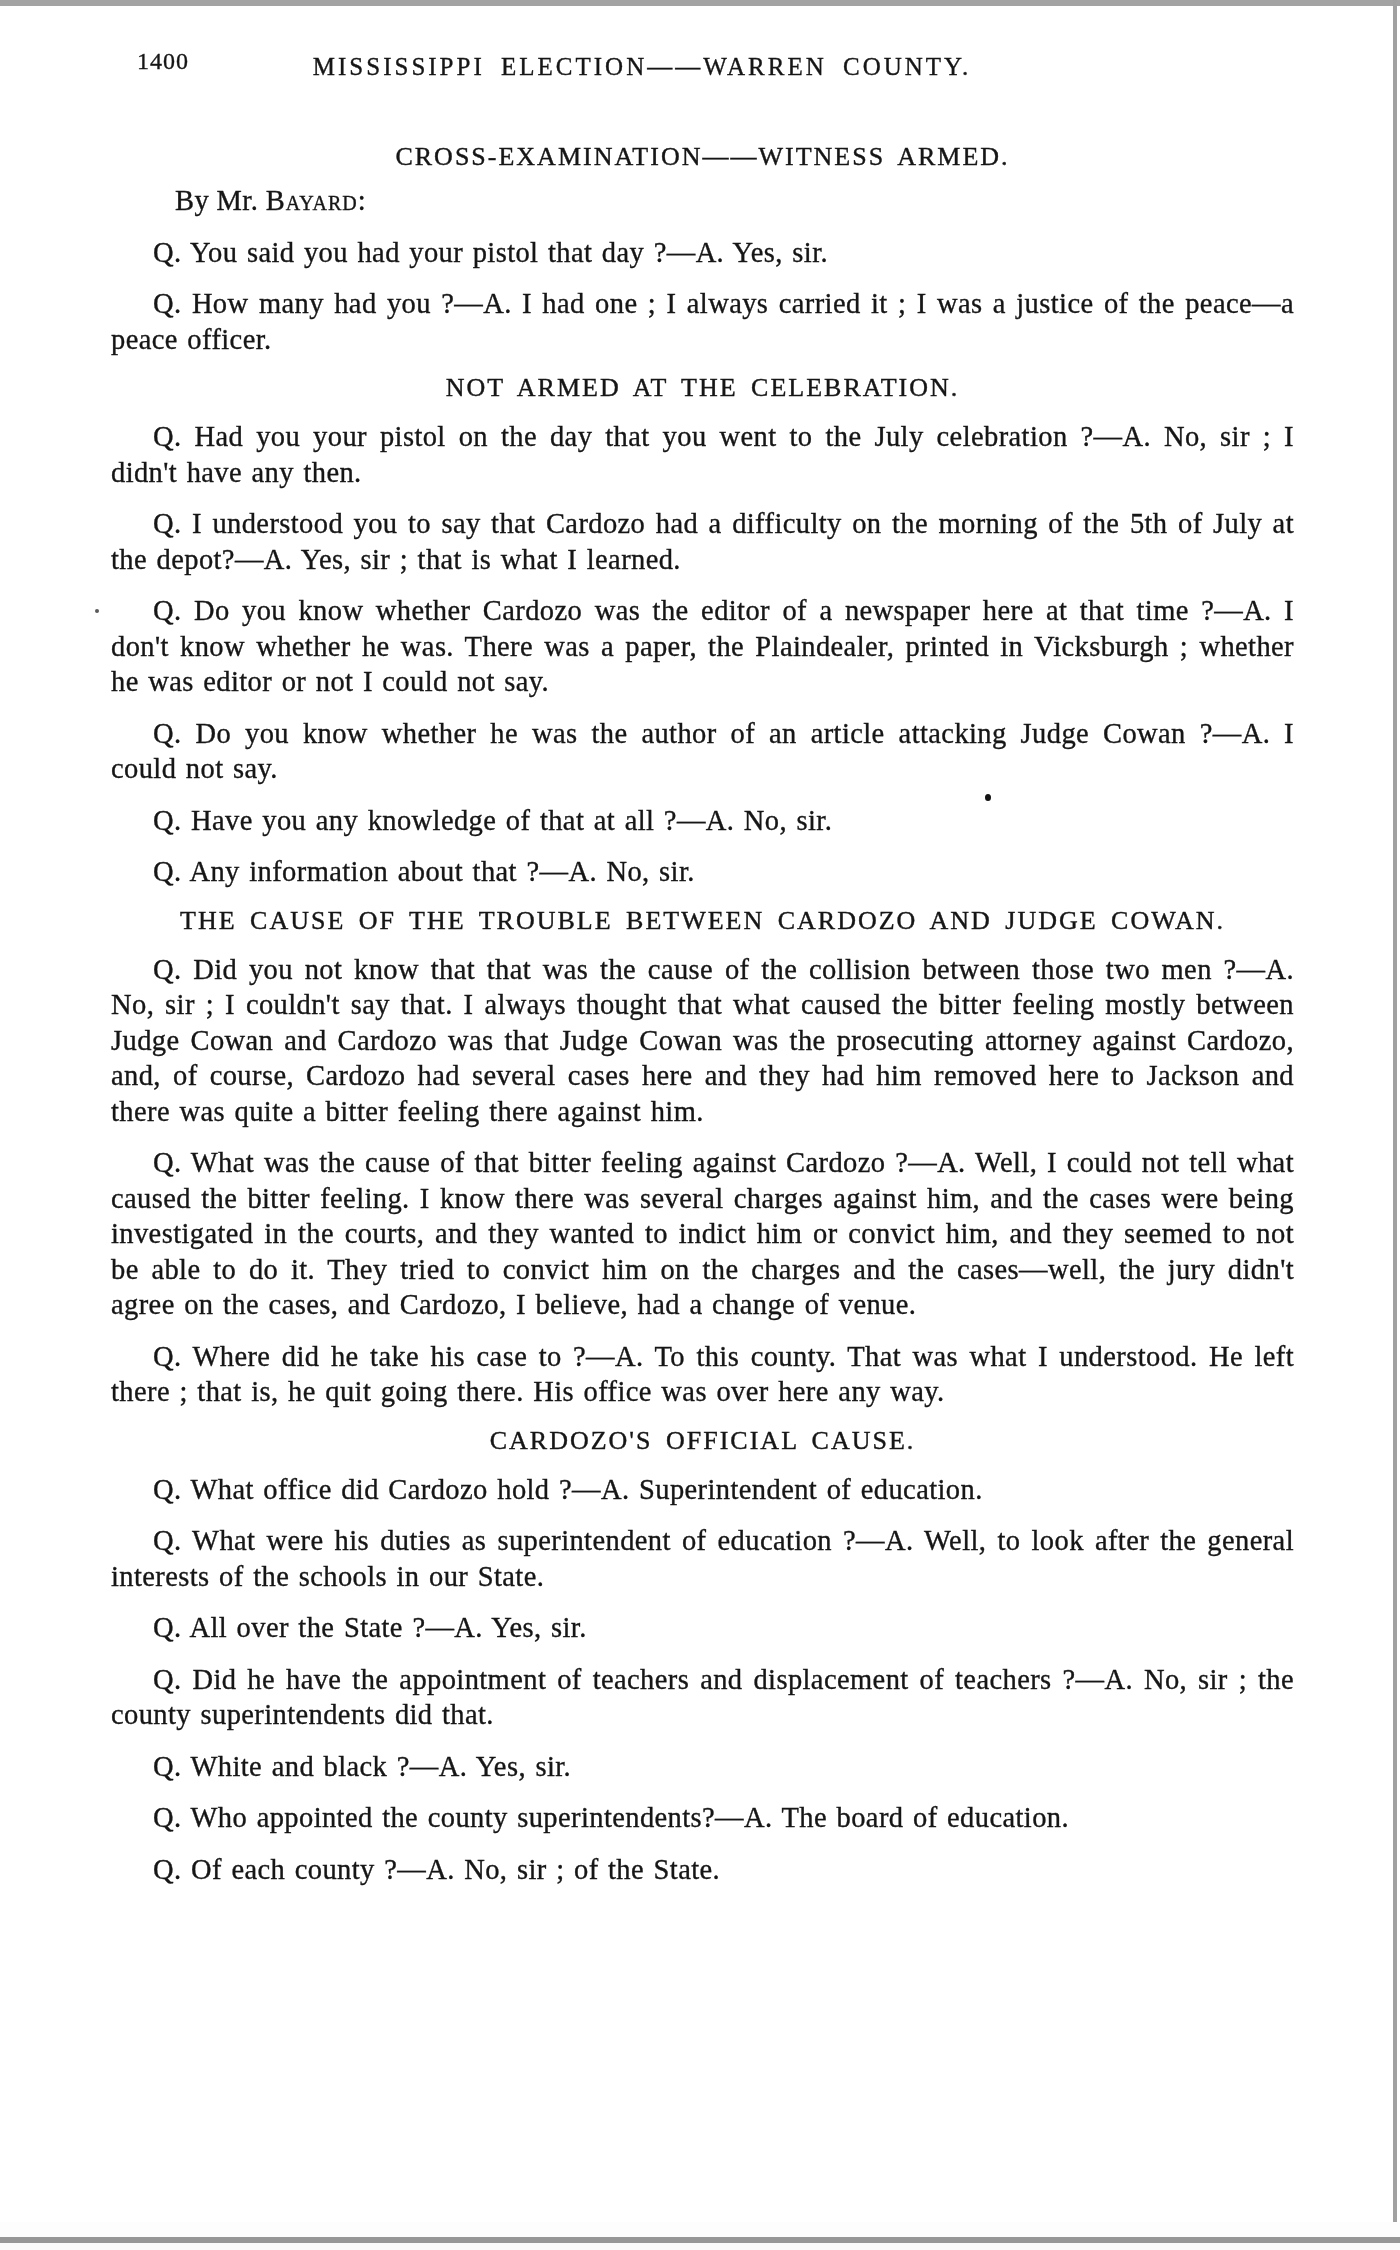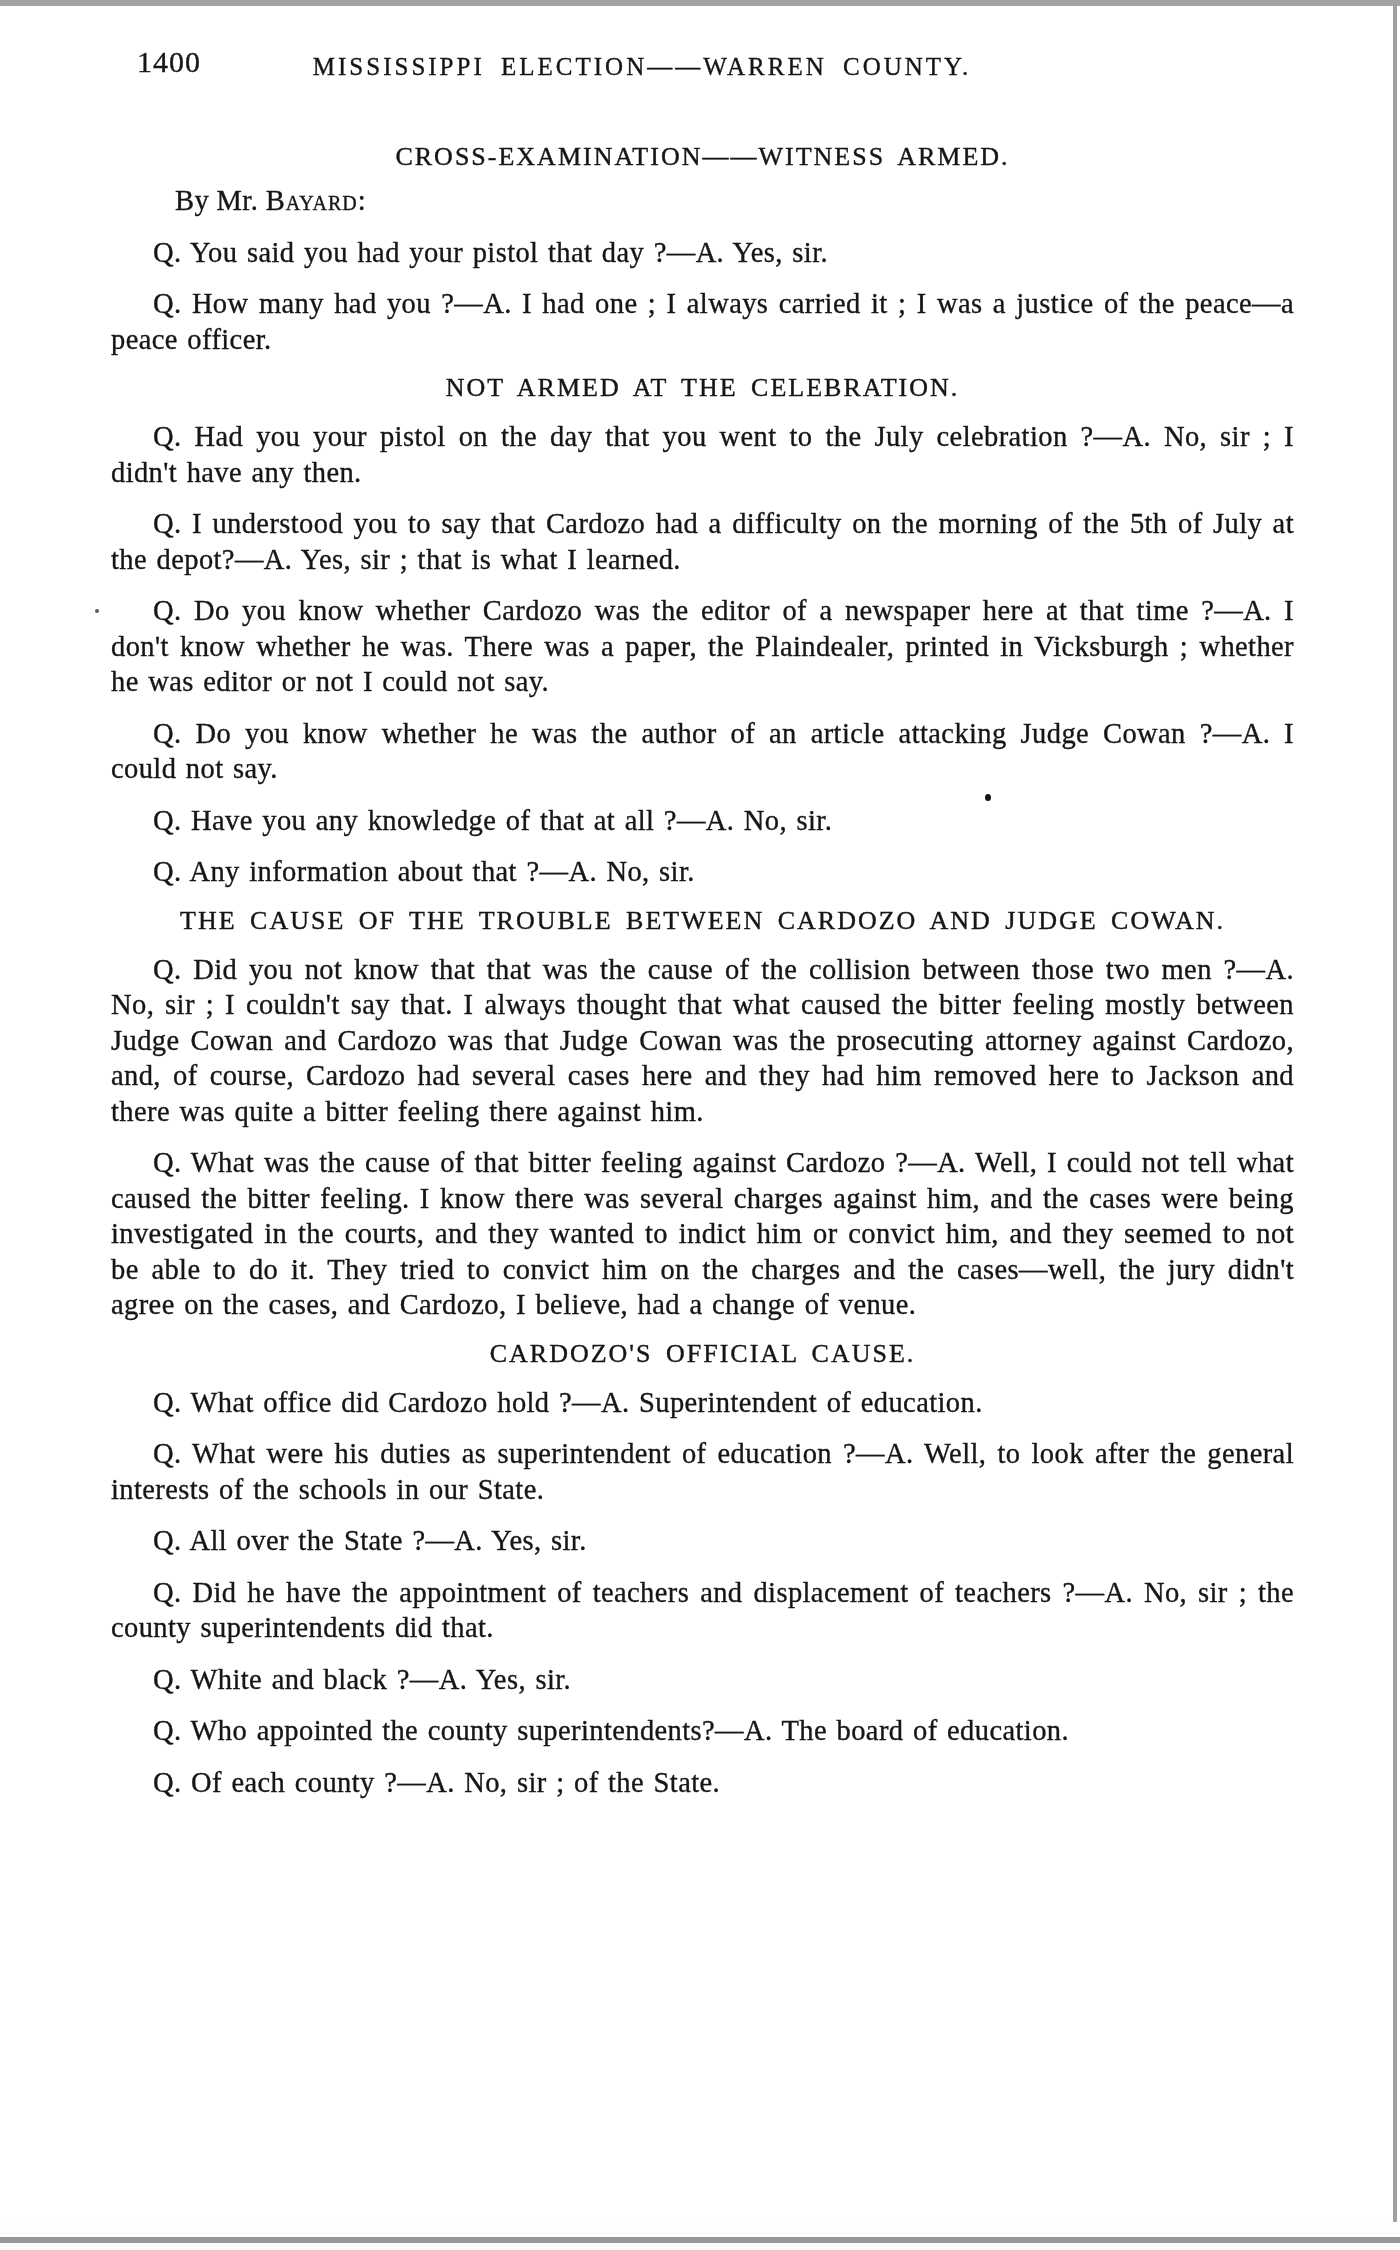--- a/index.html
+++ b/index.html
@@ -36,21 +36,21 @@
   .page-content {
     position: absolute; left: 95px; top: 44px; width: 1215px;
     font-size: 28.5px; line-height: 35.5px;
     letter-spacing: 0.4px;
     -webkit-text-stroke: 0.35px;
   }
 
   .page-header { position: relative; height: 46px; margin-bottom: 52px; }
   .page-number {
     position: absolute; left: 42px; top: 0;
-    font-size: 30px; letter-spacing: 1px;
+    font-size: 24px; letter-spacing: 1px;
   }
   .running-title {
     position: absolute; left: 547px; top: 5px;
     transform: translateX(-50%);
     font-size: 25px; letter-spacing: 3px; word-spacing: 7px;
     white-space: nowrap;
   }
 
   .section-heading {
     font-weight: normal;
@@ -107,20 +107,21 @@
   </p>
   <p class="para">Q. Do you know whether he was the author of an article attacking Judge Cowan ?—A. I could not say.</p>
   <p class="para">
     <span class="ink-dot dot-a"></span><span>Q. Have you any knowledge of that at all ?—A. No, sir.</span>
   </p>
   <p class="para">Q. Any information about that ?—A. No, sir.</p>
 
   <h3 class="section-heading">THE CAUSE OF THE TROUBLE BETWEEN CARDOZO AND JUDGE COWAN.</h3>
   <p class="para">Q. Did you not know that that was the cause of the collision between those two men ?—A. No, sir ; I couldn't say that.  I always thought that what caused the bitter feeling mostly between Judge Cowan and Cardozo was that Judge Cowan was the prosecuting attorney against Cardozo, and, of course, Cardozo had several cases here and they had him removed here to Jackson and there was quite a bitter feeling there against him.</p>
   <p class="para">Q. What was the cause of that bitter feeling against Cardozo ?—A. Well, I could not tell what caused the bitter feeling.  I know there was several charges against him, and the cases were being investigated in the courts, and they wanted to indict him or convict him, and they seemed to not be able to do it.  They tried to convict him on the charges and the cases—well, the jury didn't agree on the cases, and Cardozo, I believe, had a change of venue.</p>
+  <p class="para">Q. Where did he take his case to ?—A. To this county.  That was what I understood.  He left there ; that is, he quit going there.  His office was over here any way.</p>
 
   <h3 class="section-heading">CARDOZO'S OFFICIAL CAUSE.</h3>
   <p class="para">Q. What office did Cardozo hold ?—A. Superintendent of education.</p>
   <p class="para">Q. What were his duties as superintendent of education ?—A. Well, to look after the general interests of the schools in our State.</p>
   <p class="para">Q. All over the State ?—A. Yes, sir.</p>
   <p class="para">Q. Did he have the appointment of teachers and displacement of teachers ?—A. No, sir ; the county superintendents did that.</p>
   <p class="para">Q. White and black ?—A. Yes, sir.</p>
   <p class="para">Q. Who appointed the county superintendents?—A. The board of education.</p>
   <p class="para">Q. Of each county ?—A. No, sir ; of the State.</p>
 

